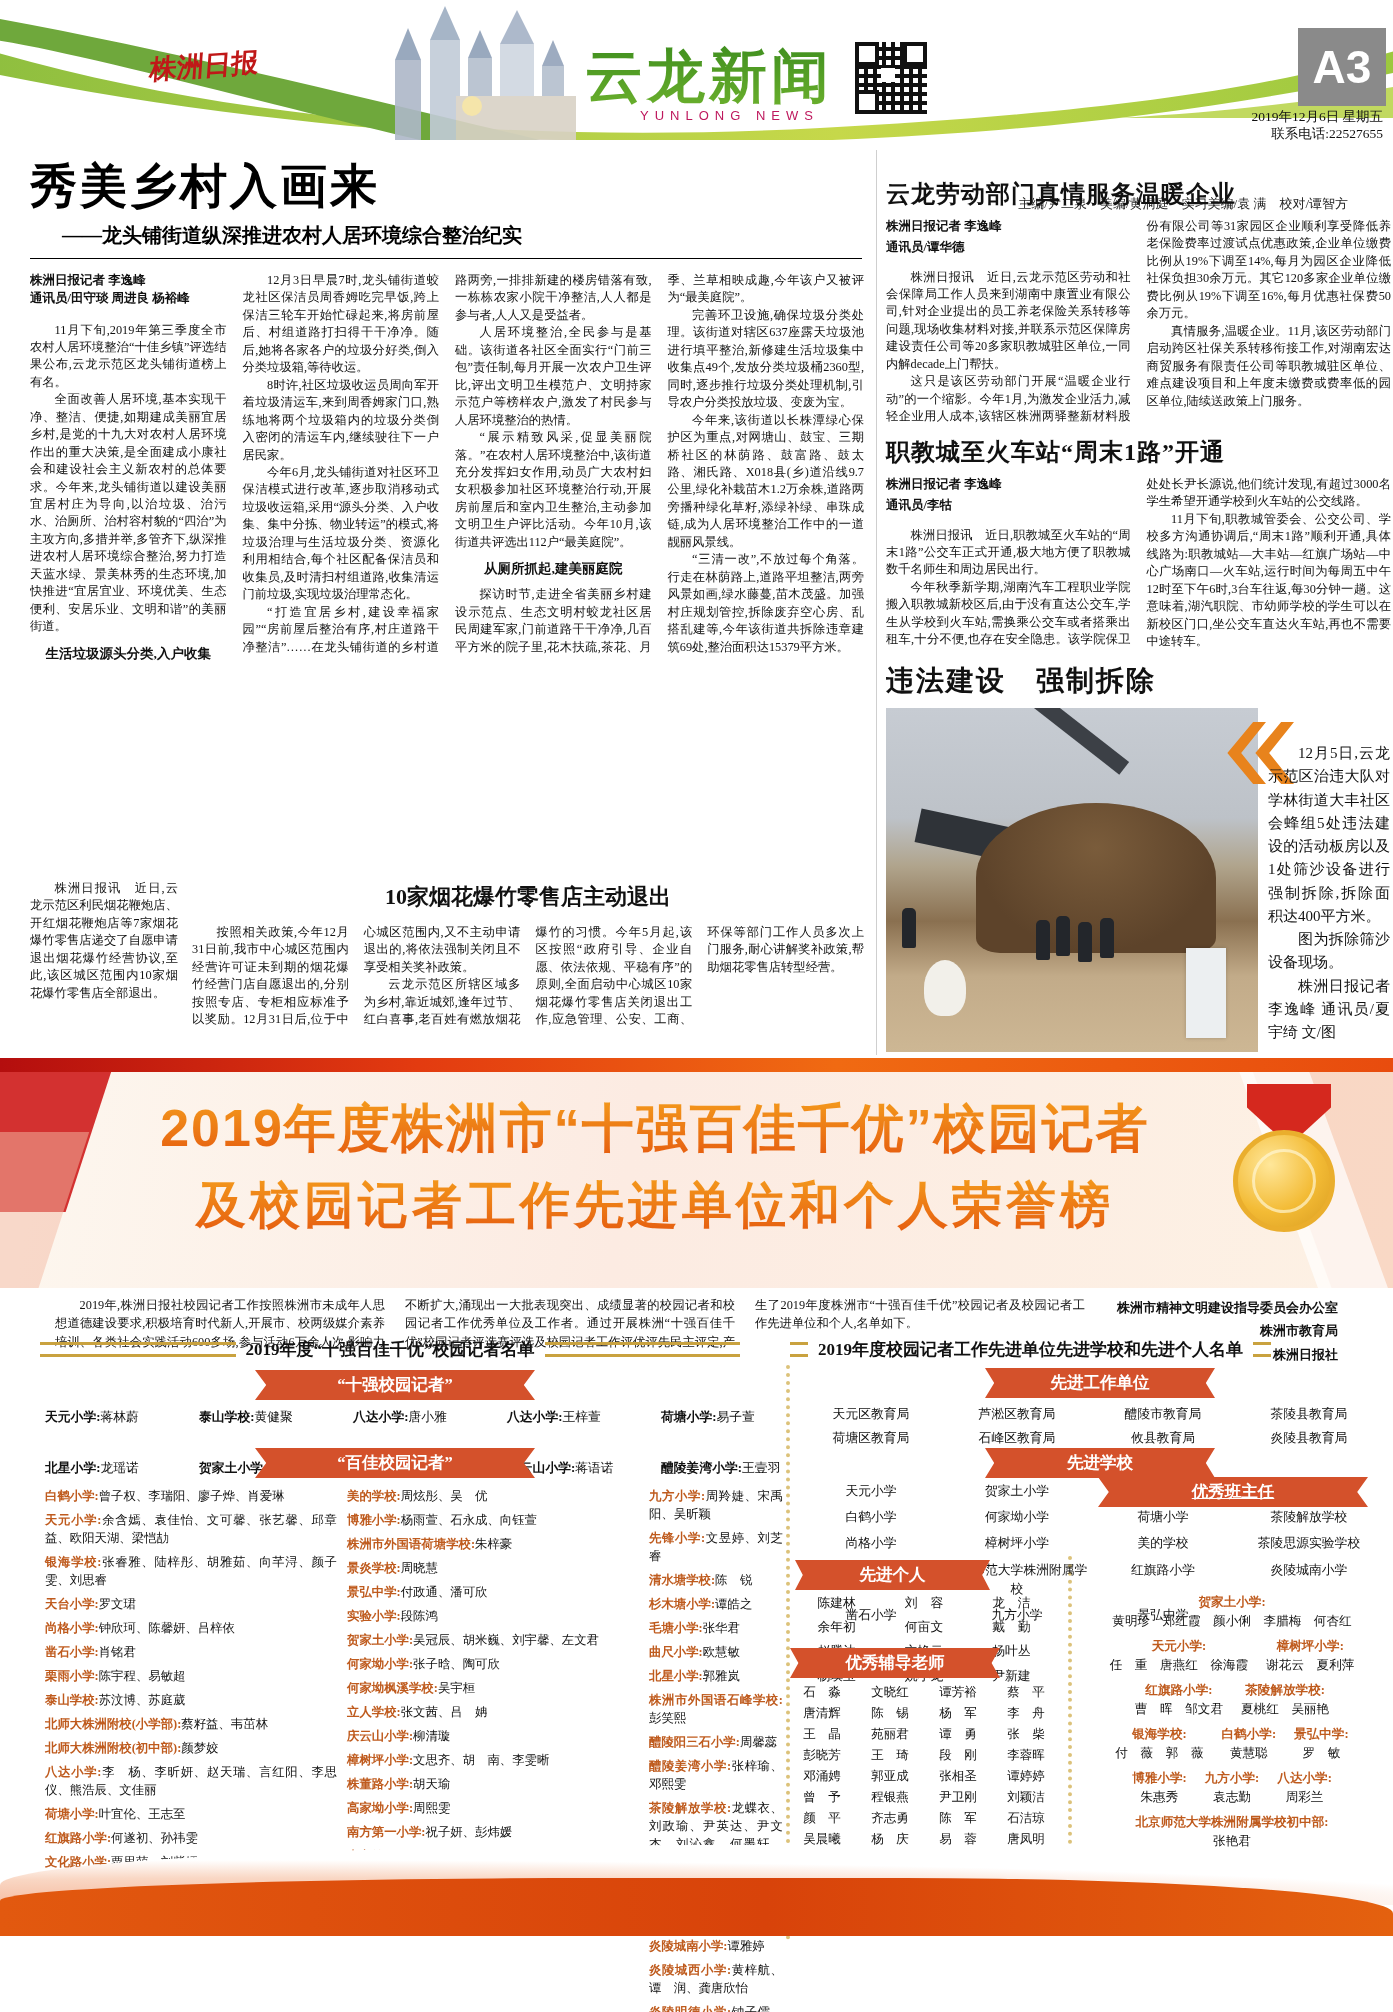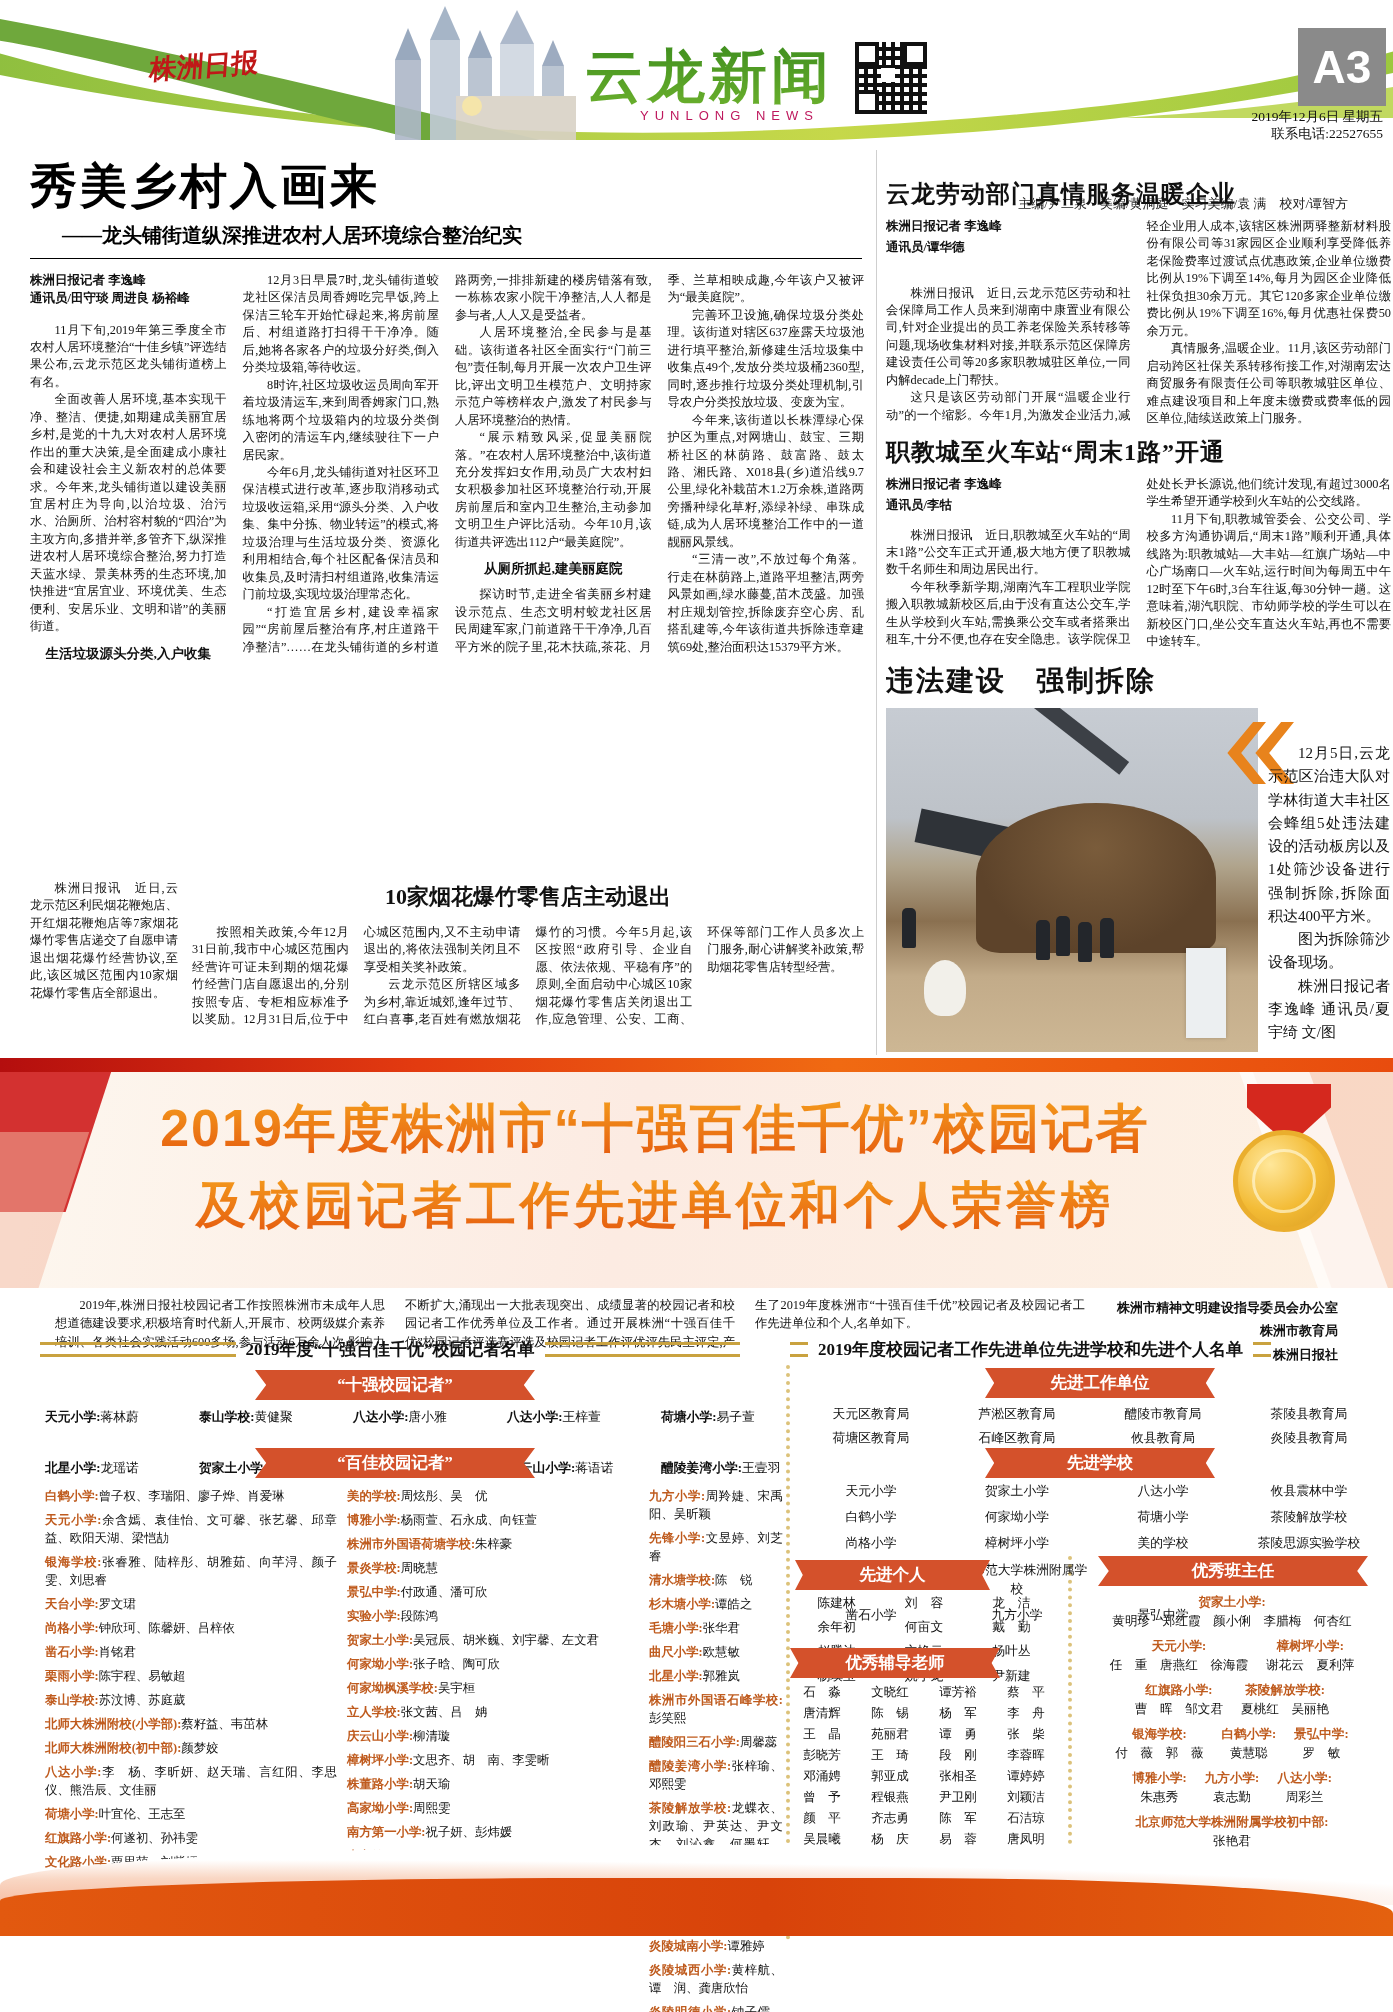--- a/index.html
+++ b/index.html
@@ -109,21 +109,21 @@
   .ribTop10{left:255px;top:1370px;width:280px;}
   .ribBai{left:255px;top:1448px;width:280px;}
   .unitsgrid{left:800px;top:1405px;width:580px;}
   .ribUnits{left:985px;top:1368px;width:230px;}
   .ribSchools{left:985px;top:1448px;width:230px;}
   .schoolsgrid{left:800px;top:1482px;width:580px;row-gap:7px;}
   .ribInd{left:795px;top:1560px;width:195px;clip-path:polygon(0 0,100% 0,96% 50%,100% 100%,0 100%,4% 50%);}
   .indgrid{left:795px;top:1594px;width:258px;grid-template-columns:repeat(3,1fr);}
   .ribTut{left:790px;top:1648px;width:210px;}
   .tutgrid{left:790px;top:1684px;width:268px;row-gap:4px;font-size:12.5px;}
-  .ribBan{left:1098px;top:1556px;width:270px;}
+  .ribBan{left:1098px;top:1477px;width:270px;text-decoration:underline;}
   .bangroups{left:1082px;top:1594px;width:300px;display:flex;flex-wrap:wrap;justify-content:center;column-gap:18px;row-gap:8px;font-size:12.6px;text-align:center;}
   .bgItem .bnames{margin-top:2px;}
   
   .footwave1{left:0;top:1845px;width:1393px;height:60px;background:radial-gradient(120% 100% at 20% 100%,#f6b699 0%,#f9d7c4 45%,#fff 75%);border-radius:100% 100% 0 0/80px 30px;}
   .footband{left:0;top:1878px;width:1393px;height:58px;background:linear-gradient(90deg,#e2590f,#d8430a 55%,#e4610f);border-radius:50% 40% 0 0/26px 40px;}
 </style>
 </head>
 <body>
 
 <div id="page">
@@ -192,21 +192,21 @@
       <p class="blk p">完善环卫设施,确保垃圾分类处理。该街道对辖区637座露天垃圾池进行填平整治,新修建生活垃圾集中收集点49个,发放分类垃圾桶2360型,同时,逐步推行垃圾分类处理机制,引导农户分类投放垃圾、变废为宝。</p>
       <p class="blk p">今年来,该街道以长株潭绿心保护区为重点,对网塘山、鼓宝、三期桥社区的林荫路、鼓富路、鼓太路、湘氏路、X018县(乡)道沿线9.7公里,绿化补栽苗木1.2万余株,道路两旁播种绿化草籽,添绿补绿、串珠成链,成为人居环境整治工作中的一道靓丽风景线。</p>
       <p class="blk p">“三清一改”,不放过每个角落。行走在林荫路上,道路平坦整洁,两旁风景如画,绿水藤蔓,苗木茂盛。加强村庄规划管控,拆除废弃空心房、乱搭乱建等,今年该街道共拆除违章建筑69处,整治面积达15379平方米。</p>
     </div>
 
   <div class="abs vrule"></div>
 
   <div class="abs a1head">云龙劳动部门真情服务温暖企业</div>
   <div class="abs a1body bodytxt rbody">
     <p class="byline">株洲日报记者 李逸峰</p>
-    <p class="byline" style="margin-bottom:28px;">通讯员/谭华德</p>
+    <p class="byline" style="margin-bottom:12px;">通讯员/谭华德</p>
     <div>
 
     <p class="blk p">株洲日报讯　近日,云龙示范区劳动和社会保障局工作人员来到湖南中康置业有限公司,针对企业提出的员工养老保险关系转移等问题,现场收集材料对接,并联系示范区保障房建设责任公司等20多家职教城驻区单位,一同内解decade上门帮扶。</p>
         <p class="blk p">这只是该区劳动部门开展“温暖企业行动”的一个缩影。今年1月,为激发企业活力,减轻企业用人成本,该辖区株洲两驿整新材料股份有限公司等31家园区企业顺利享受降低养老保险费率过渡试点优惠政策,企业单位缴费比例从19%下调至14%,每月为园区企业降低社保负担30余万元。其它120多家企业单位缴费比例从19%下调至16%,每月优惠社保费50余万元。</p>
         <p class="blk p">真情服务,温暖企业。11月,该区劳动部门启动跨区社保关系转移衔接工作,对湖南宏达商贸服务有限责任公司等职教城驻区单位、难点建设项目和上年度未缴费或费率低的园区单位,陆续送政策上门服务。</p>
       </div>
   </div>
 
   <div class="abs a2head">职教城至火车站“周末1路”开通</div>
   <div class="abs a2body bodytxt rbody">

